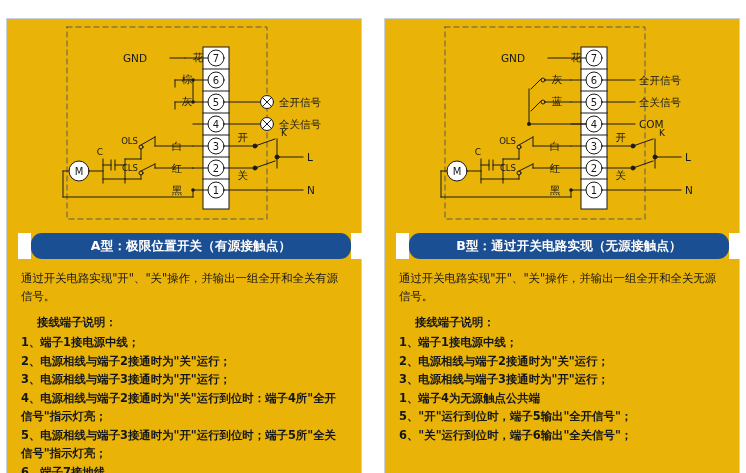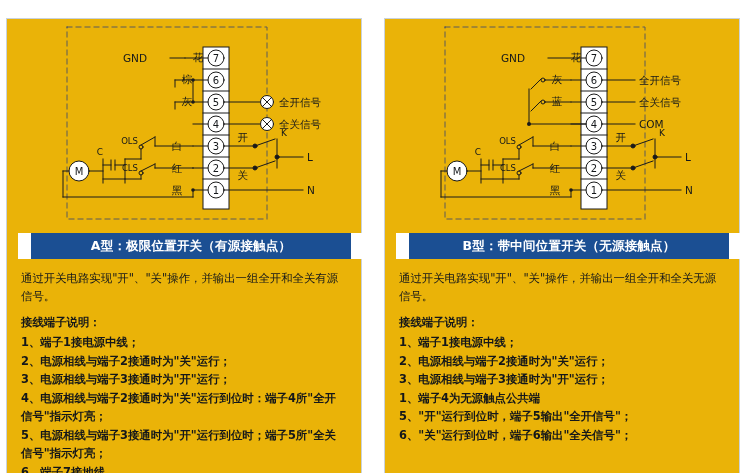--- a/index.html
+++ b/index.html
@@ -37,39 +37,40 @@
     margin: 2px 10px 0 24px;
     height: 26px;
     background: #1b4f93;
     color: #fff;
     font-size: 12.5px;
     font-weight: bold;
     display: flex;
     align-items: center;
     justify-content: center;
     letter-spacing: 0.2px;
+    border-radius: 11px;
   }
   .title-bar::before, .title-bar::after {
     content: "";
     position: absolute;
     top: 0; bottom: 0;
     width: 13px;
     background: #fff;
   }
   .title-bar::before { left: -13px; }
   .title-bar::after { right: -13px; }
 
   .body-text {
     padding: 10px 14px 6px 14px;
     font-size: 11.4px;
     color: #14171a;
     line-height: 1.62;
   }
   .body-text .intro { margin: 0 0 7px 0; text-indent: 0; }
-  .body-text .sub-head { margin: 0 0 2px 0; font-weight: bold; }
+  .body-text .sub-head { margin: 0 0 2px 16px; font-weight: bold; }
   .body-text ol { margin: 0; padding: 0; list-style: none; font-weight: bold; }
   .body-text ol li { margin: 0; padding: 0; }
 
   
   svg.wiring { display: block; }
 </style>
 </head>
 <body>
 
 <div id="root">
@@ -346,21 +347,21 @@
 
           <text x="72" y="156" font-size="10" text-anchor="middle">M</text>
           <text x="93" y="136" font-size="9" text-anchor="middle">C</text>
 
           <text x="131" y="125" font-size="8.5" text-anchor="end">OLS</text>
           <text x="131" y="152" font-size="8.5" text-anchor="end">CLS</text>
         </g>
       </svg>
     </div>
 
-    <div class="title-bar">B型：带中间位置开关（无源接触点）</div>
+    <div class="title-bar">B型：通过开关电路实现（无源接触点）</div>
 
     <div class="body-text">
       <p class="intro">通过开关电路实现"开"、"关"操作，并输出一组全开和全关无源信号。</p>
       <p class="sub-head">接线端子说明：</p>
       <ol>
         <li>1、端子1接电源中线；</li>
         <li>2、电源相线与端子2接通时为"关"运行；</li>
         <li>3、电源相线与端子3接通时为"开"运行；</li>
         <li>1、端子4为无源触点公共端</li>
         <li>5、"开"运行到位时，端子5输出"全开信号"；</li>

